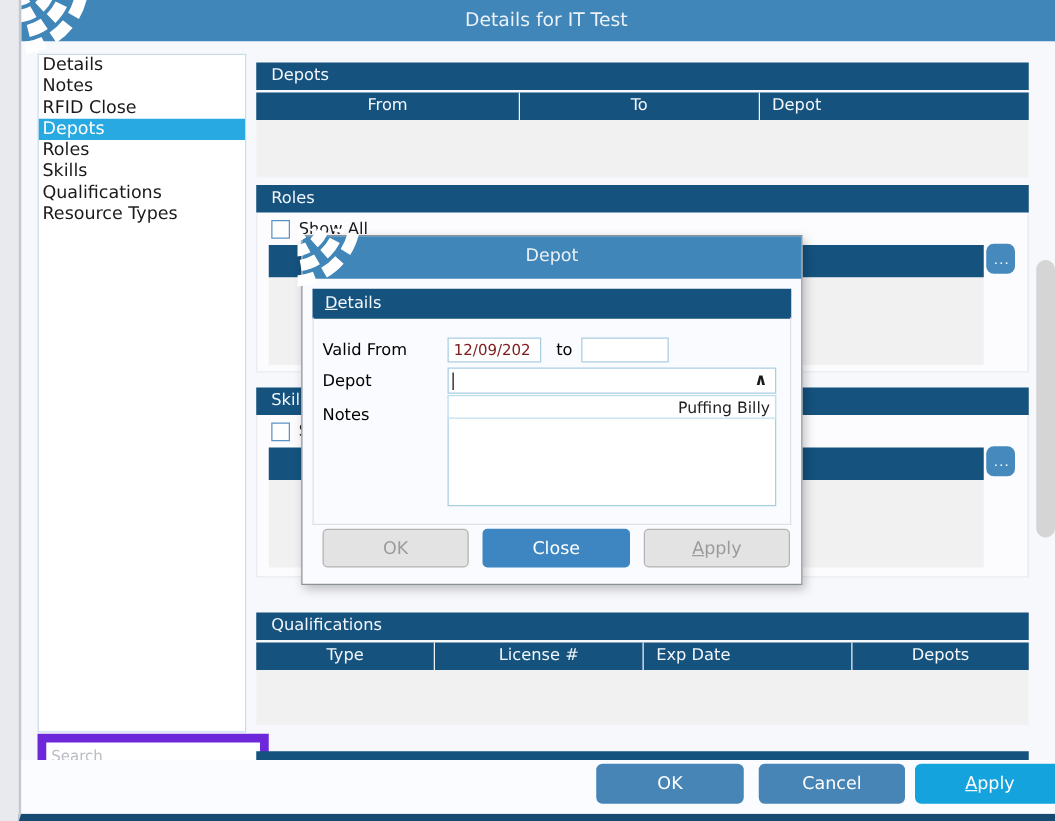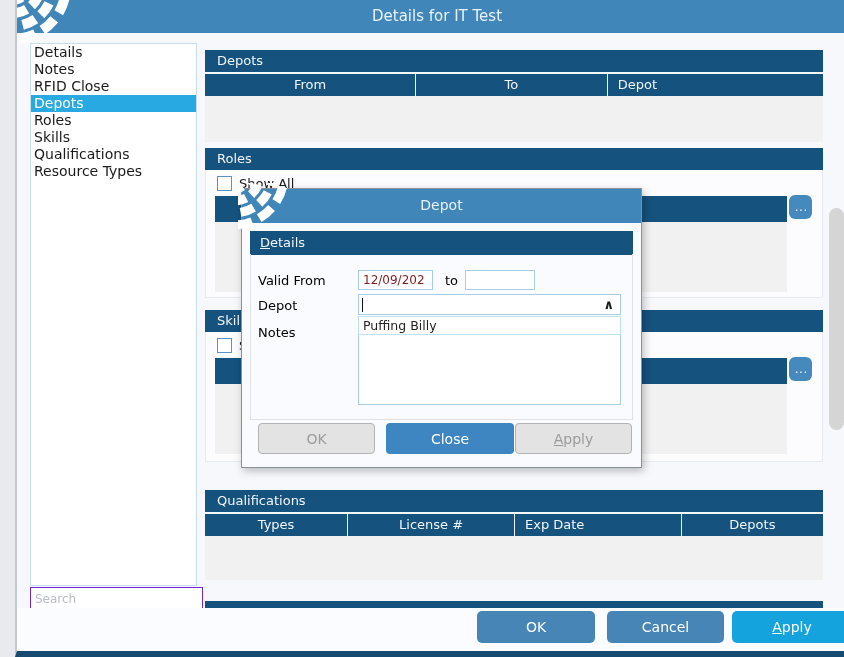--- a/index.html
+++ b/index.html
@@ -6,21 +6,21 @@
   #window{position:relative;width:840px;height:651px;background:#f7f8fc;overflow:hidden;
           border-left:2px solid #c3c7cf;border-right:2px solid #c3c7cf;border-bottom:6px solid #174a71;margin-left:15px;}
   
   .titlebar{position:absolute;left:0;top:0;width:100%;height:33px;background:#4186b8;}
   .titlebar .title{position:absolute;left:0;right:0;top:7px;text-align:center;color:#eaf1f8;font-size:15px;}
   .logo{position:absolute;left:-4px;top:-6px;pointer-events:none;}
   
   .sidebar{position:absolute;left:13px;top:43px;width:165px;height:541px;background:#ffffff;border:1px solid #c9dcec;}
   .side-item{font-size:14px;line-height:17px;padding:0 0 0 3px;color:#1a1a1a;cursor:default;}
   .side-item.selected{background:#29a9e1;color:#ffffff;}
-  .search{position:absolute;left:13px;top:587px;width:163px;height:21px;border:1px solid #6d28d9;background:#fff;
+  .search{position:absolute;left:13px;top:587px;width:163px;height:21px;border:7px solid #6d28d9;background:#fff;
           font-size:12px;color:#555;padding:0 4px;font-family:inherit;}
   .search::placeholder{color:#b9bcc2;}
   
   .sec-head{position:absolute;left:188px;width:618px;height:22px;background:#15527e;color:#f2f6fa;
             font-size:13px;line-height:22px;padding-left:12px;box-sizing:border-box;}
   .thead{position:absolute;left:188px;width:618px;height:22px;background:#15527e;display:flex;box-sizing:border-box;}
   .th{color:#f2f6fa;font-size:13px;line-height:22px;box-sizing:border-box;border-left:1px solid #eef1f6;}
   .th:first-child{border-left:none;}
   .tbody{position:absolute;left:188px;width:618px;background:#f1f1f2;}
   .panel{position:absolute;left:188px;width:618px;background:#fcfcfe;border:1px solid #e8e9ee;box-sizing:border-box;}
@@ -59,26 +59,26 @@
              font-size:13px;line-height:24px;padding-left:10px;box-sizing:border-box;}
   .groupbox{position:absolute;left:8px;top:65px;width:383px;height:166px;border:1px solid #e0e1e6;
             border-top:none;box-sizing:border-box;}
   .f-label{position:absolute;font-size:13px;color:#000000;}
   .f-input{position:absolute;border:1px solid #a9cde2;background:#fff;font-size:12px;color:#7f1d1d;
            font-family:inherit;box-sizing:border-box;padding:0 4px;}
   .combo{position:absolute;left:116px;top:105px;width:263px;height:21px;border:1px solid #a9cde2;background:#fff;box-sizing:border-box;}
   .caret-cursor{position:absolute;left:3px;top:3px;width:1px;height:14px;background:#111;}
   .chevron{position:absolute;right:6px;top:2px;font-size:13px;font-weight:bold;color:#1a1a1a;cursor:pointer;}
   .dd-list{position:absolute;left:116px;top:127px;width:263px;z-index:5;}
-  .dd-item{background:#fff;border:1px solid #bfe0ef;font-size:12.5px;color:#222;padding:1px 4px;height:15px;line-height:15px;}
+  .dd-item{background:#fff;border:1px solid #bfe0ef;font-size:12.5px;color:#222;padding:1px 4px;height:15px;line-height:15px;text-align:right;}
   .notes{position:absolute;left:116px;top:127px;width:263px;height:89px;border:1px solid #a9cde2;background:#fff;
          resize:none;font-family:inherit;font-size:12px;box-sizing:border-box;}
   .m-btn{position:absolute;top:234px;height:31px;border-radius:4px;font-size:14px;font-family:inherit;cursor:pointer;}
   .m-ok{left:16px;width:117px;background:#e3e3e3;border:1px solid #b3b3b3;color:#9b9b9b;}
-  .m-close{left:144px;width:128px;background:#3d86c1;border:none;color:#fff;}
+  .m-close{left:144px;width:118px;background:#3d86c1;border:none;color:#fff;}
   .m-apply{left:273px;width:117px;background:#e3e3e3;border:1px solid #b3b3b3;color:#9b9b9b;}
 </style>
 </head>
 <body>
 
 <div id="window">
 
   <div class="titlebar">
     <svg class="logo" width="108" height="58" viewBox="0 0 108 58">
       <g fill="none" stroke="#ffffff">
@@ -126,21 +126,21 @@
   <div class="checkrow" style="left:200px;top:338px;">
     <div class="checkbox"></div>
     <div class="checklabel">Show All</div>
   </div>
   <div class="inner-thead" style="left:198px;top:358px;width:572px;height:26px;"></div>
   <div class="inner-tbody" style="left:198px;top:384px;width:572px;height:70px;"></div>
   <button class="more-btn" style="left:772px;top:357px;">...</button>
 
   <div class="sec-head" style="top:490px;">Qualifications</div>
   <div class="thead" style="top:514px;" id="quals-row">
-      <div class="th">Types</div>
+      <div class="th">Type</div>
       <div class="th">License #</div>
       <div class="th">Exp Date</div>
       <div class="th">Depots</div>
     </div>
   <div class="tbody" style="top:536px;height:44px;"></div>
 
   <div class="scroll-thumb"></div>
 
   <div class="partial-bar"></div>
   <div class="footer-band"></div>

